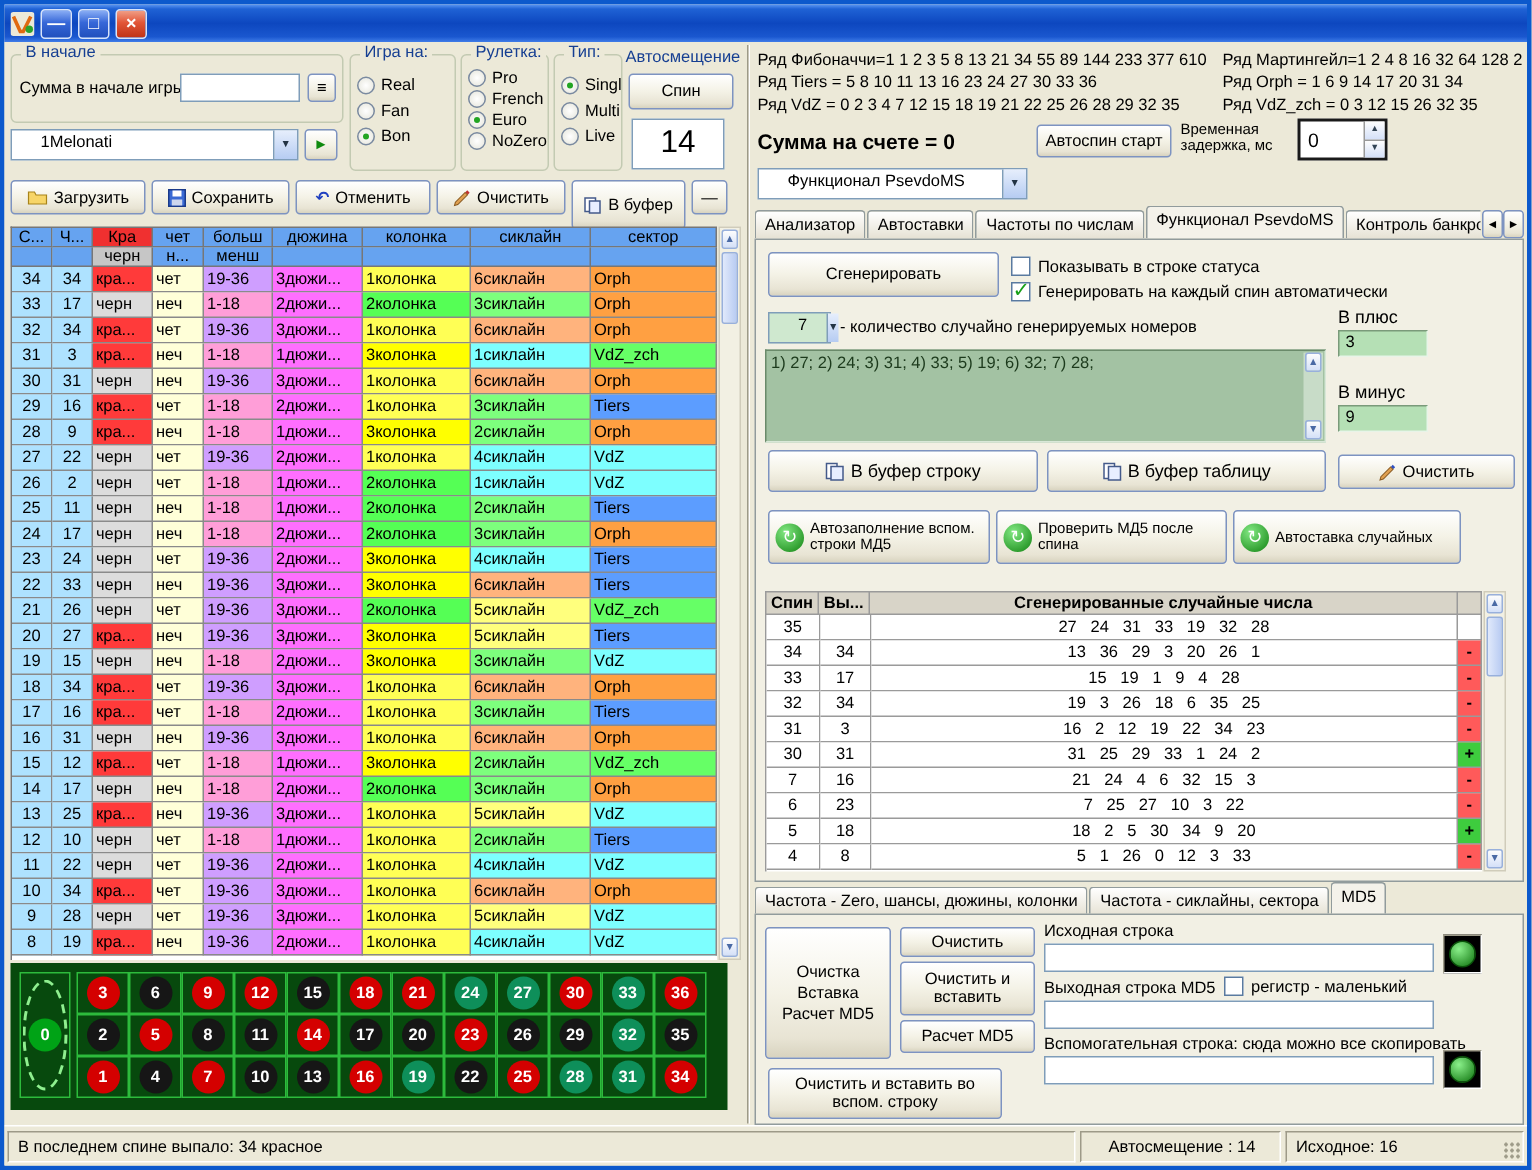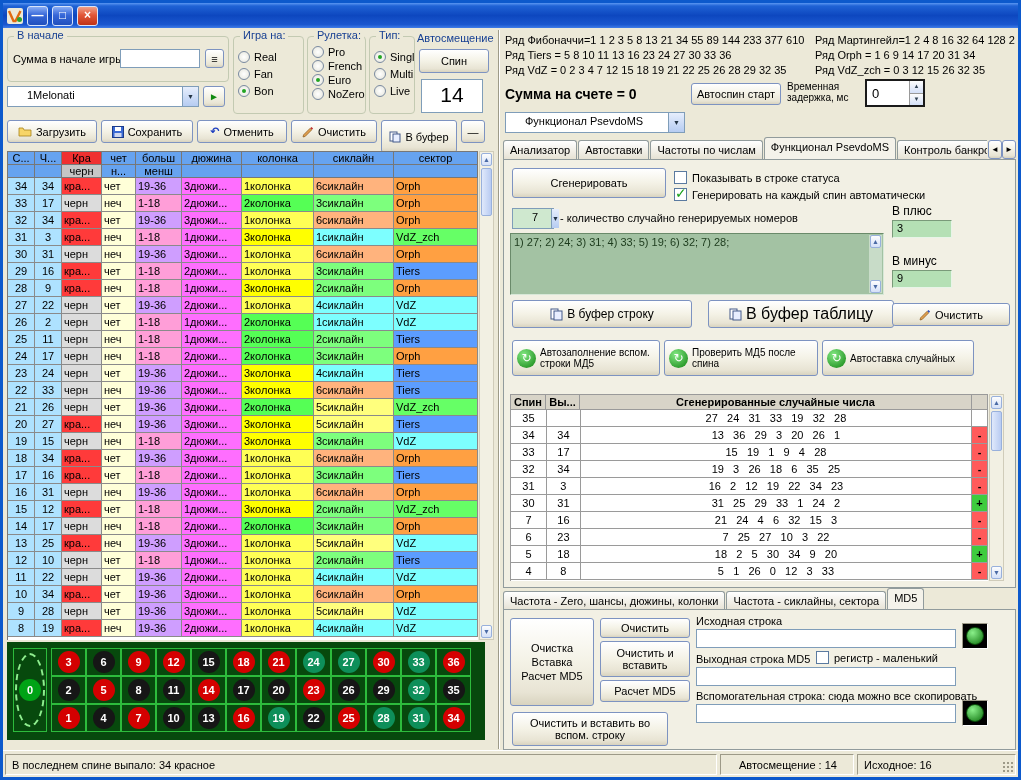--- a/index.html
+++ b/index.html
@@ -719,21 +719,21 @@
 
       <div class="btn" style="left:8px;top:140px;width:180px;height:28px;font-size:12px;">
         <span style="display:flex;">
             <svg width="13" height="13">
               <rect x="1" y="1" width="7" height="10" fill="#fff" stroke="#445a8a"></rect>
               <rect x="4" y="3" width="8" height="9" fill="#e8eeff" stroke="#445a8a"></rect>
             </svg>
           </span>
         <span>В буфер строку</span>
         </div>
-      <div class="btn" style="left:204px;top:140px;width:186px;height:28px;font-size:16px;">
+      <div class="btn" style="left:194px;top:140px;width:186px;height:28px;font-size:12px;">
         <span style="display:flex;">
             <svg width="13" height="13">
               <rect x="1" y="1" width="7" height="10" fill="#fff" stroke="#445a8a"></rect>
               <rect x="4" y="3" width="8" height="9" fill="#e8eeff" stroke="#445a8a"></rect>
             </svg>
           </span>
         <span>В буфер таблицу</span>
         </div>
       <div class="btn" style="left:388px;top:143px;width:118px;height:23px;">
         <span style="display:flex;">

